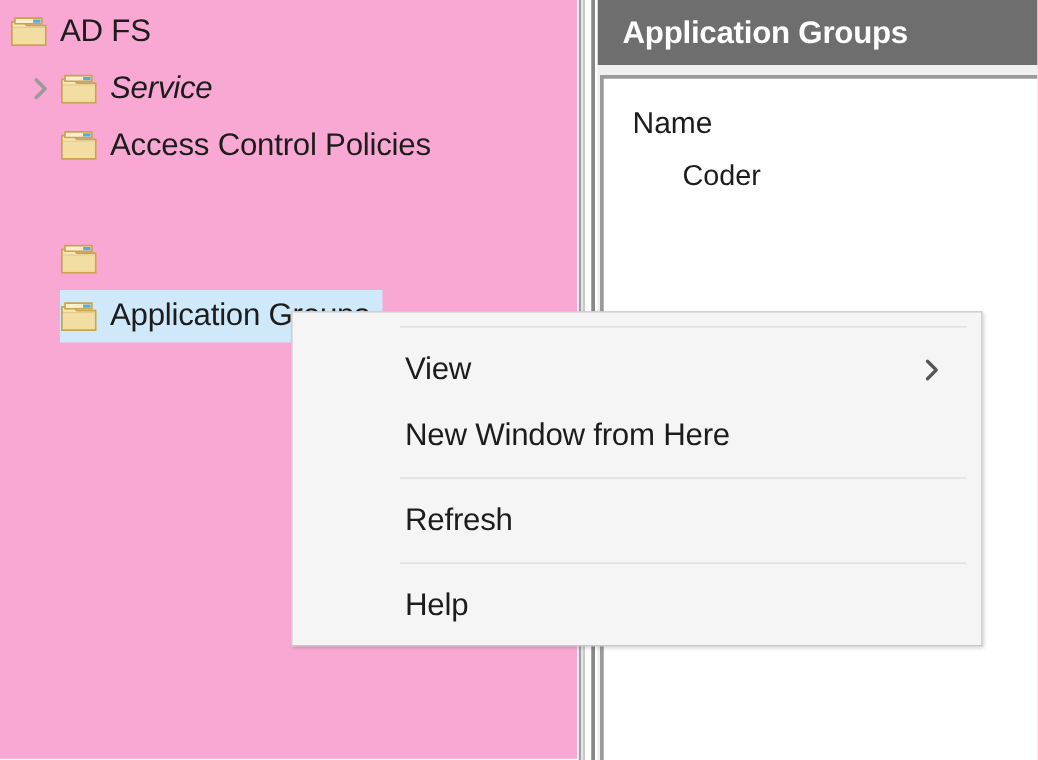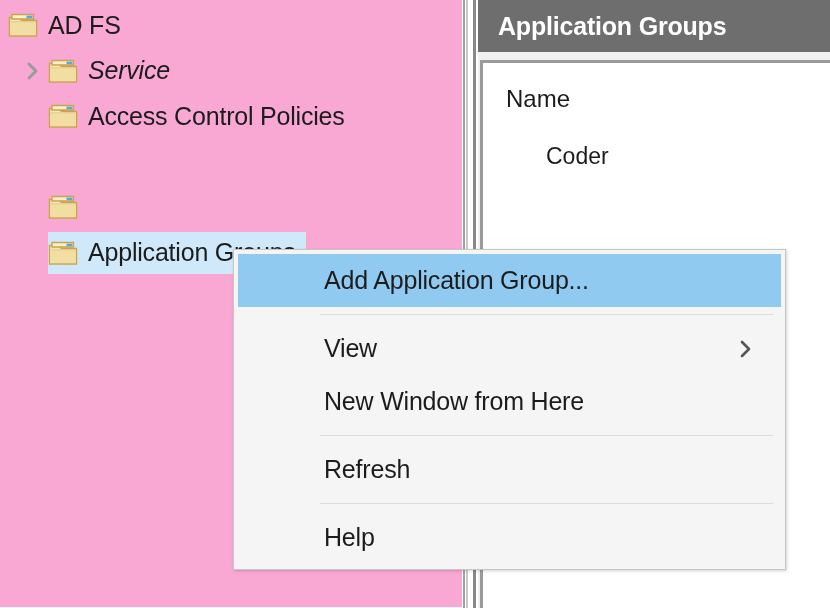--- a/index.html
+++ b/index.html
@@ -136,21 +136,21 @@
   #results-list .col-header {
     position: absolute;
     left: 23px;
     top: 22px;
     font-size: 24px;
     color: #1c1c1c;
   }
   #results-list .list-item {
     position: absolute;
     left: 63px;
-    top: 80px;
+    top: 64px;
     font-size: 23px;
     color: #1c1c1c;
   }
 
   
   #context-menu {
     position: absolute;
     left: 233px;
     top: 249px;
     width: 553px;
@@ -295,23 +295,20 @@
   <div id="results-header">
     <span class="title">Application Groups</span>
   </div>
   <div id="results-list">
     <div class="col-header">Name</div>
     <div class="list-item">Coder</div>
   </div>
 </div>
 
 <div id="context-menu">
-    <div class="menu-item highlighted">
-      <span class="mi-label">Add Application Group...</span>
-    </div>
     <div class="menu-sep"></div>
     <div class="menu-item">
       <span class="mi-label">View</span>
       <span class="submenu-arrow">
         <svg width="18" height="22" viewBox="0 0 18 22">
           <polyline points="5,4 12,11 5,18" fill="none" stroke="#555555" stroke-width="2.6" stroke-linecap="round" stroke-linejoin="round"></polyline>
         </svg>
       </span>
     </div>
     <div class="menu-item">

